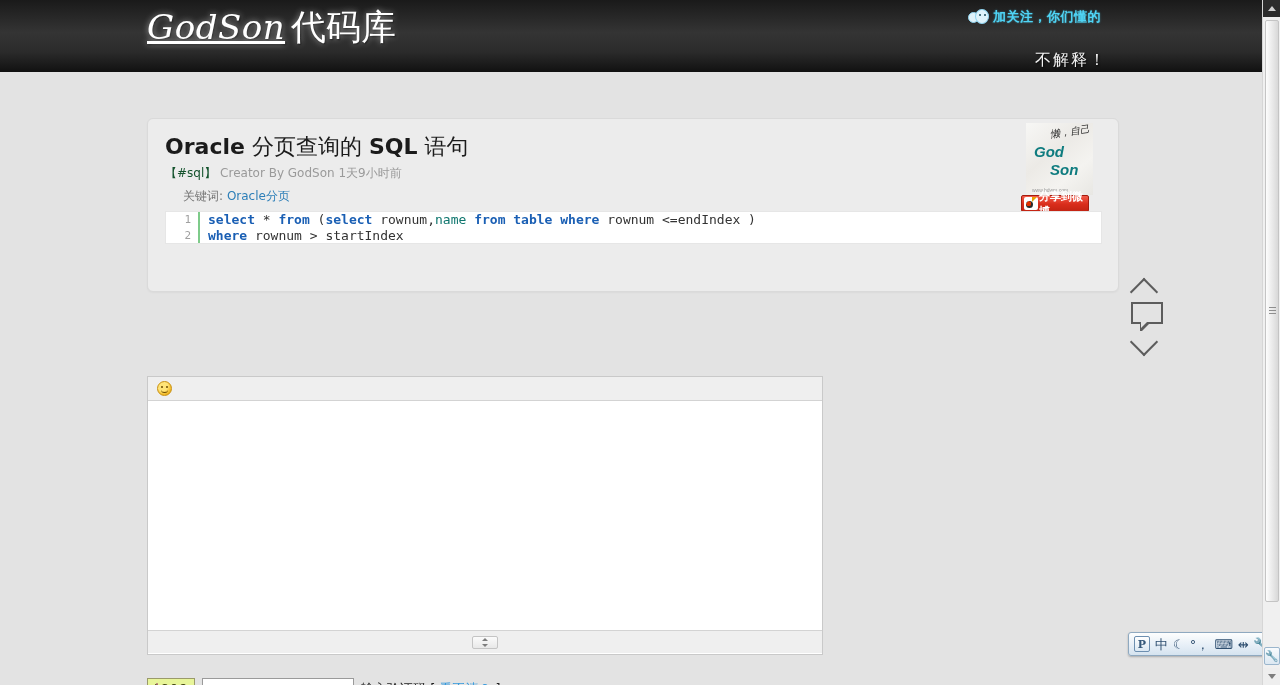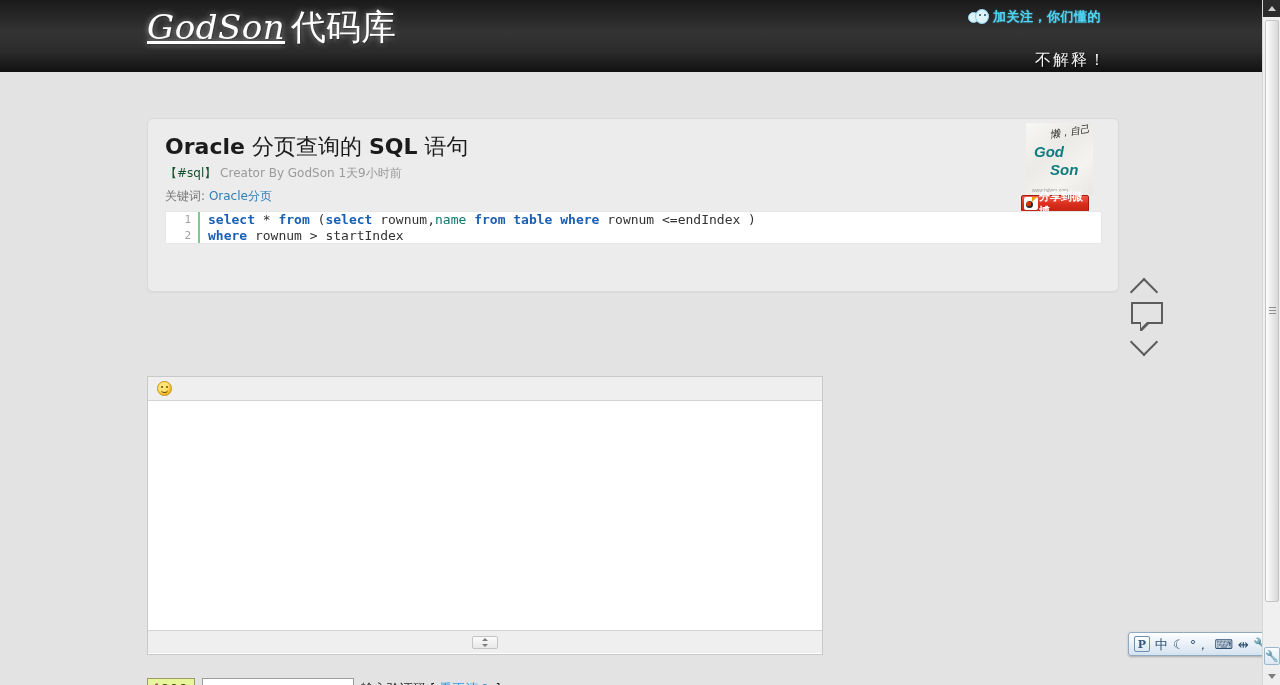--- a/index.html
+++ b/index.html
@@ -82,21 +82,21 @@
     letter-spacing: 0px; white-space: nowrap;
   }
   .card-title .light { font-weight: normal; }
   .card-meta {
     position: absolute; left: 17px; top: 46px;
     font-size: 12px; color: #9a9a9a;
     font-family: "DejaVu Sans", sans-serif; white-space: nowrap;
   }
   .card-meta .tag { color: #14532d; }
   .card-keywords {
-    position: absolute; left: 17px; top: 69px;
+    position: absolute; left: 35px; top: 69px;
     font-size: 12px; color: #777;
     font-family: "DejaVu Sans", sans-serif; white-space: nowrap;
   }
   .card-keywords a { color: #2d7fb8; text-decoration: none; }
 
   
   .thumb {
     position: absolute; left: 878px; top: 4px;
     width: 67px; height: 72px;
     background: linear-gradient(140deg,#f7f7f5 0%,#eceae6 40%,#f4f3f0 70%,#e8e7e3 100%);

